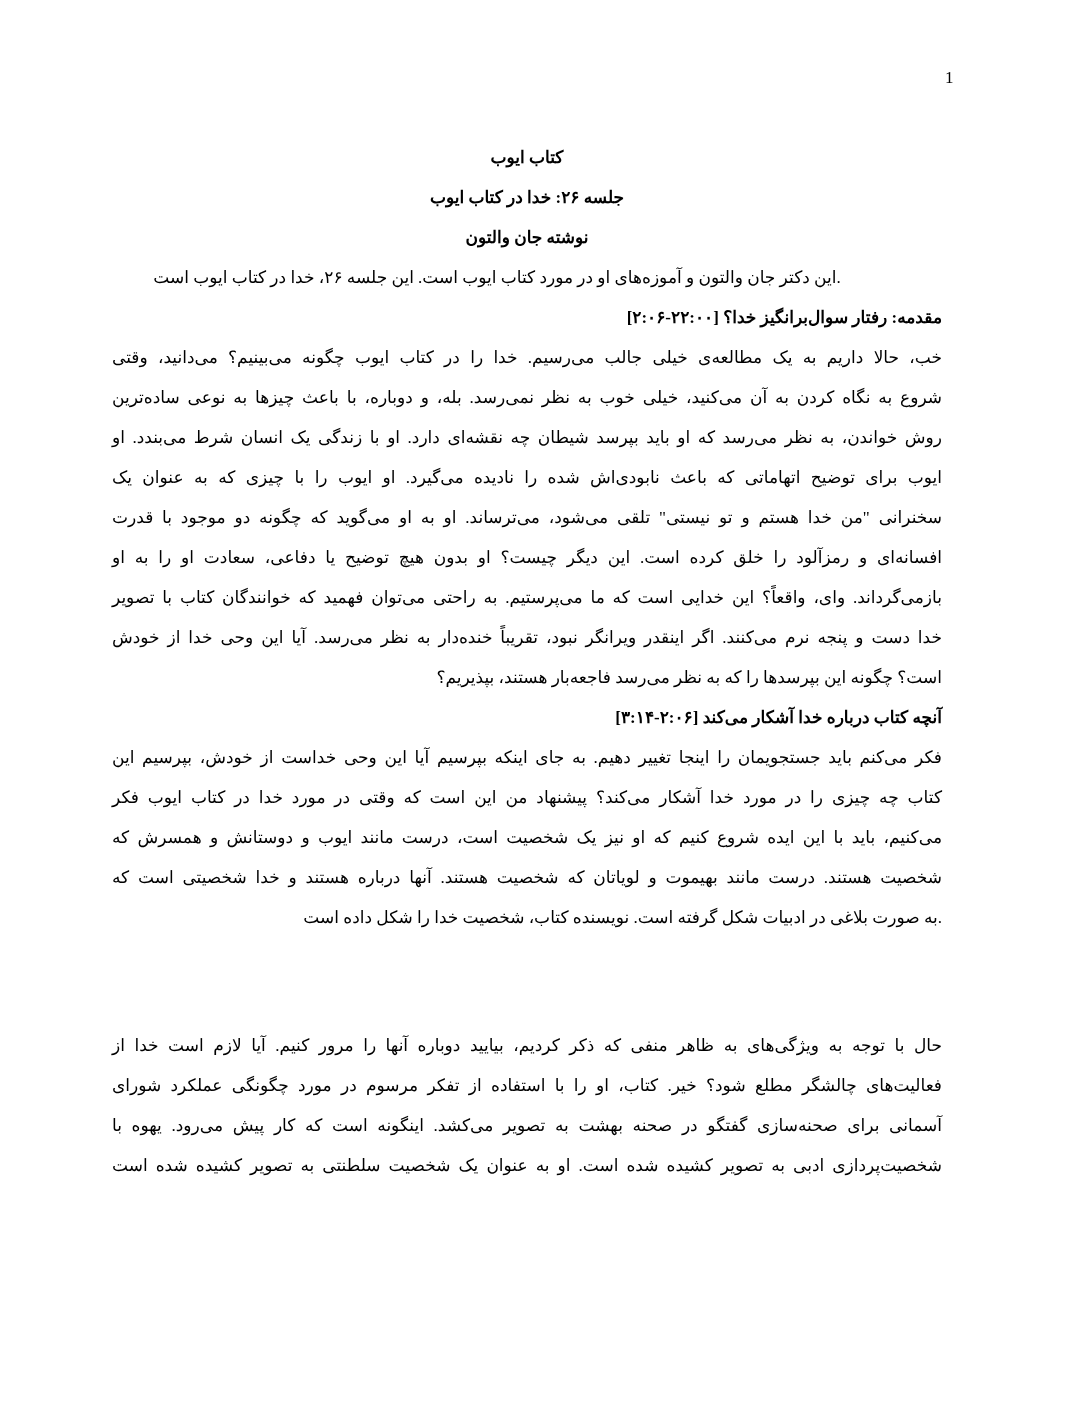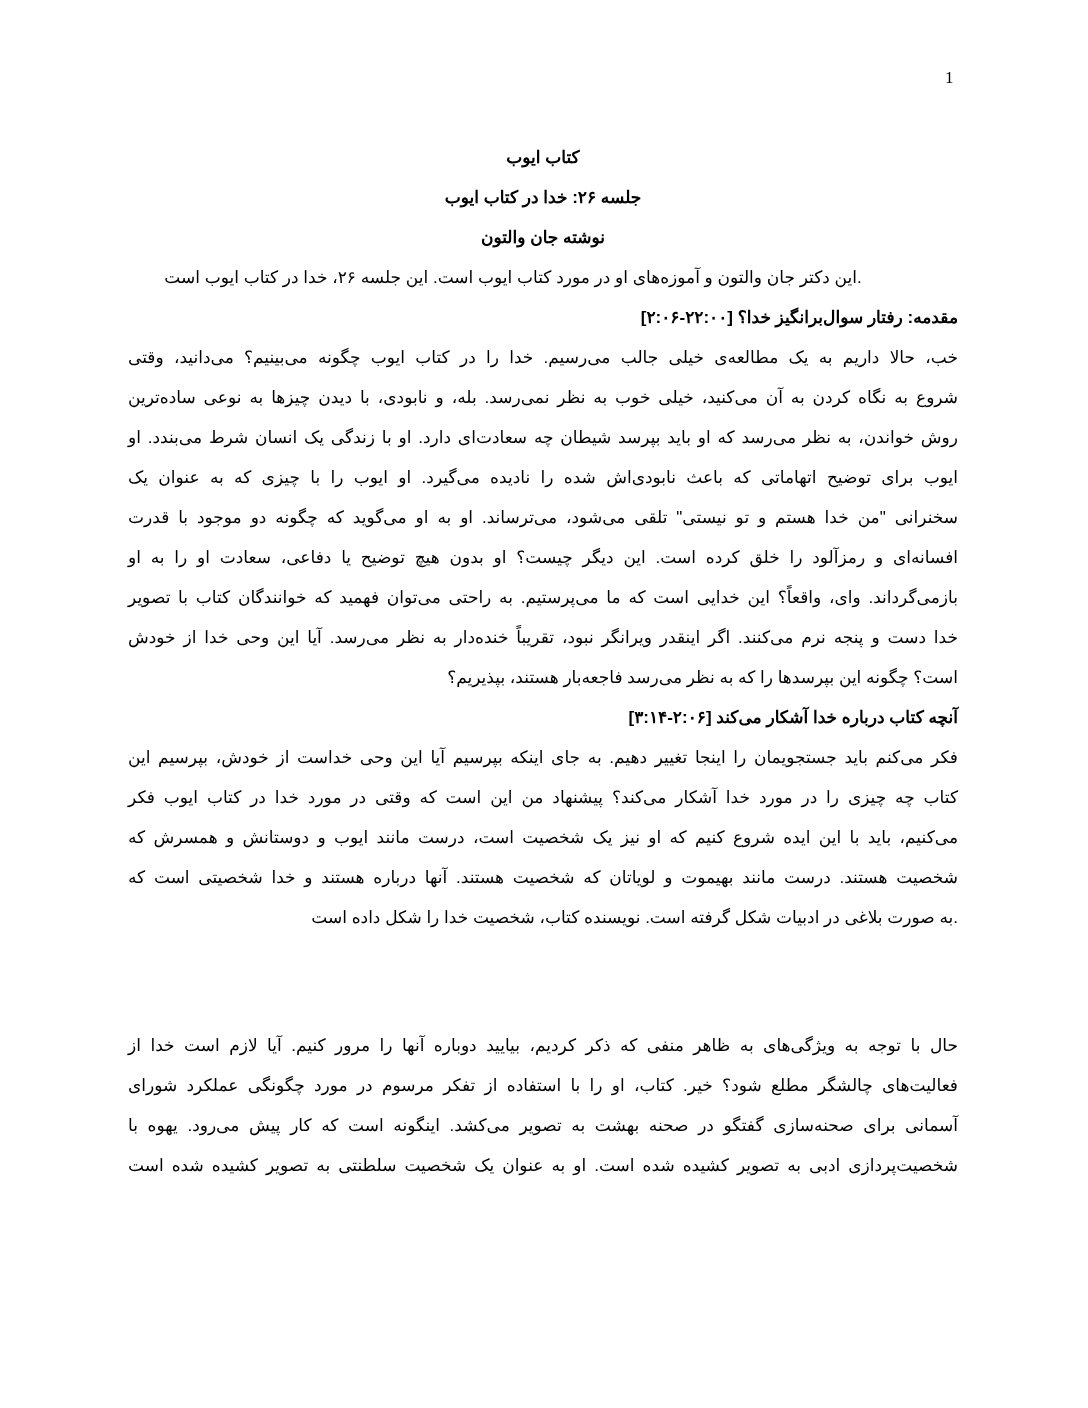--- a/index.html
+++ b/index.html
@@ -3,22 +3,22 @@
 <meta charset="utf-8">
 <style>
   html, body { margin: 0; padding: 0; background: #ffffff; }
   body { width: 1088px; height: 1408px; position: relative; overflow: hidden; }
   .page { position: absolute; left: 0; top: 0; width: 1088px; height: 1408px; background: #fff; color: #000; }
   .page-number {
     position: absolute; left: 945px; top: 68px;
     font-family: "Liberation Serif", serif; font-size: 17px;
   }
   .doc {
-    position: absolute; left: 128px; top: 142px; width: 830px;
-    direction: rtl; font-family: Liberation Sans, sans-serif; font-size: 17px;
+    position: absolute; left: 112px; top: 142px; width: 830px;
+    direction: rtl; font-family: Liberation Serif, serif; font-size: 17px;
   }
   .title {
     text-align: center; font-weight: bold; font-size: 17px;
     height: 40px; line-height: 32px;
   }
   .line {
     height: 40px; line-height: 32px; white-space: nowrap;
     text-align: justify; text-align-last: justify;
   }
   .line.last { text-align-last: right; }
@@ -37,22 +37,22 @@
 
   <div class="doc">
     <div class="title">کتاب ایوب</div>
     <div class="title">جلسه ۲۶: خدا در کتاب ایوب</div>
     <div class="title">نوشته جان والتون</div>
     <div class="intro-line">.این دکتر جان والتون و آموزه‌های او در مورد کتاب ایوب است. این جلسه ۲۶، خدا در کتاب ایوب است</div>
 
     <div class="heading">مقدمه: رفتار سوال‌برانگیز خدا؟ [۲۲:۰۰-۲:۰۶]</div>
     <div>
       <div class="line">خب، حالا داریم به یک مطالعه‌ی خیلی جالب می‌رسیم. خدا را در کتاب ایوب چگونه می‌بینیم؟ می‌دانید، وقتی</div>
-      <div class="line">شروع به نگاه کردن به آن می‌کنید، خیلی خوب به نظر نمی‌رسد. بله، و نابودی، با دیدن چیزها به نوعی ساده‌ترین</div>
-      <div class="line">روش خواندن، به نظر می‌رسد که او باید بپرسد شیطان چه سعادت‌ای دارد. او با زندگی یک انسان شرط می‌بندد. او</div>
+      <div class="line">شروع به نگاه کردن به آن می‌کنید، خیلی خوب به نظر نمی‌رسد. بله، و دوباره، با باعث چیزها به نوعی ساده‌ترین</div>
+      <div class="line">روش خواندن، به نظر می‌رسد که او باید بپرسد شیطان چه نقشه‌ای دارد. او با زندگی یک انسان شرط می‌بندد. او</div>
       <div class="line">ایوب برای توضیح اتهاماتی که باعث نابودی‌اش شده را نادیده می‌گیرد. او ایوب را با چیزی که به عنوان یک</div>
       <div class="line">سخنرانی "من خدا هستم و تو نیستی" تلقی می‌شود، می‌ترساند. او به او می‌گوید که چگونه دو موجود با قدرت</div>
       <div class="line">افسانه‌ای و رمزآلود را خلق کرده است. این دیگر چیست؟ او بدون هیچ توضیح یا دفاعی، سعادت او را به او</div>
       <div class="line">بازمی‌گرداند. وای، واقعاً؟ این خدایی است که ما می‌پرستیم. به راحتی می‌توان فهمید که خوانندگان کتاب با تصویر</div>
       <div class="line">خدا دست و پنجه نرم می‌کنند. اگر اینقدر ویرانگر نبود، تقریباً خنده‌دار به نظر می‌رسد. آیا این وحی خدا از خودش</div>
       <div class="line last">است؟ چگونه این بپرسد‌ها را که به نظر می‌رسد فاجعه‌بار هستند، بپذیریم؟</div>
     </div>
 
     <div class="heading">آنچه کتاب درباره خدا آشکار می‌کند [۲:۰۶-۳:۱۴]</div>
     <div>

